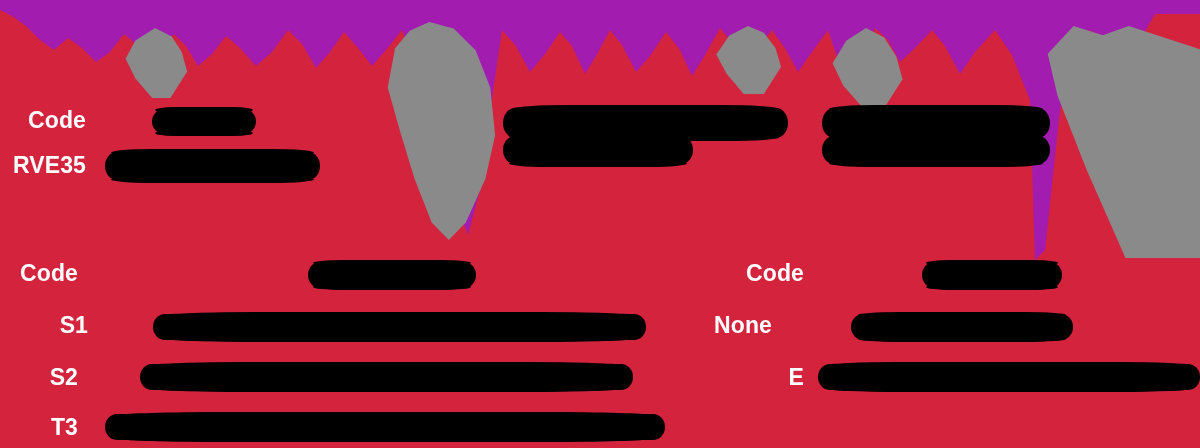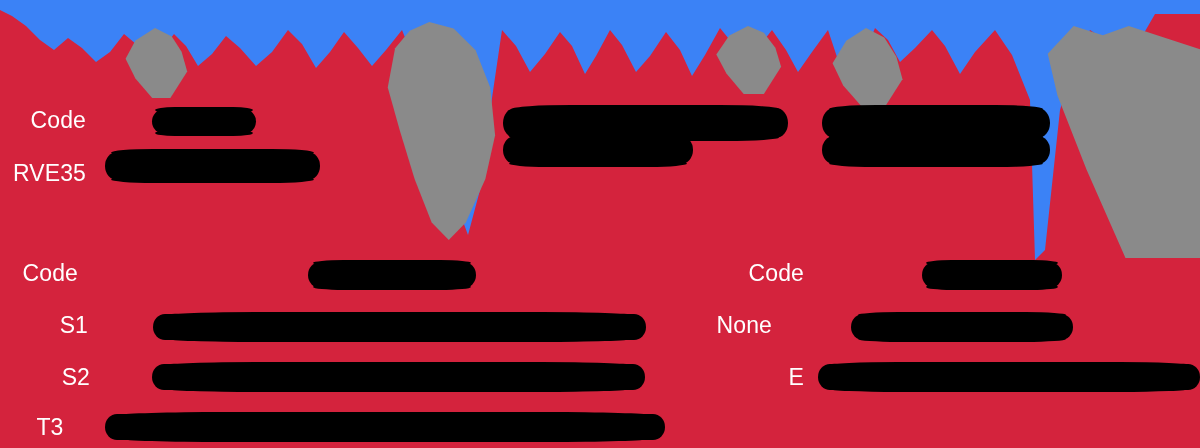--- a/index.html
+++ b/index.html
@@ -9,21 +9,22 @@
     background: #000000;
   }
   body {
     font-family: "Liberation Sans", sans-serif;
   }
   #page {
     position: relative;
     width: 1200px;
     height: 448px;
     overflow: hidden;
-    background: #3b82f6;
+    background: #a21caf;
+    font-weight: bold;
   }
   
   #red-sheet {
     position: absolute;
     left: 0; top: 0;
     width: 1200px; height: 448px;
     background: #d4233d;
     clip-path: polygon(
       0% 10px, 0% 100%, 100% 100%, 100% 14px,
       1155px 14px, 1140px 40px, 1120px 60px, 1105px 40px,
@@ -123,21 +124,21 @@
   <div class="gray-peak" id="gray-e"></div>
 
   <div class="pane" id="top-section">
 
     <div class="row" style="left:0px; top:105px; width:500px; height:34px;">
       <span class="row-label" style="position:absolute; left:10px; top:4px; width:76px;">Code</span>
       <span class="redaction" style="left:152px; top:4px; width:104px; height:25px;"></span>
     </div>
 
     <div class="row" style="left:0px; top:150px; width:500px; height:36px;">
-      <span class="row-label" style="position:absolute; left:4px; top:4px; width:82px;margin-top:8px;">RVE35</span>
+      <span class="row-label" style="position:absolute; left:4px; top:4px; width:82px;">RVE35</span>
       <span class="redaction" style="left:105px; top:2px; width:215px; height:28px;"></span>
     </div>
 
     <div class="row" style="left:0px; top:100px; width:1200px; height:70px;">
       <span class="redaction" style="left:503px; top:8px; width:285px; height:30px;"></span>
       <span class="redaction" style="left:503px; top:36px; width:190px; height:28px;"></span>
       <span class="redaction" style="left:822px; top:8px; width:228px; height:30px;"></span>
       <span class="redaction" style="left:822px; top:36px; width:228px; height:28px;"></span>
     </div>
 
@@ -148,27 +149,27 @@
     <div class="row" style="left:0px; top:258px; width:700px; height:34px;">
       <span class="row-label" style="position:absolute; left:2px; top:4px; width:76px;">Code</span>
       <span class="redaction" style="left:308px; top:4px; width:168px; height:26px;"></span>
     </div>
 
     <div class="row" style="left:10px; top:310px; width:700px; height:34px;">
       <span class="row-label" style="position:absolute; left:22px; top:4px; width:56px;">S1</span>
       <span class="redaction" style="left:143px; top:4px; width:493px; height:26px;"></span>
     </div>
 
-    <div class="row" style="left:0px; top:362px; width:700px; height:34px;margin-left:12px;">
+    <div class="row" style="left:0px; top:362px; width:700px; height:34px;">
       <span class="row-label" style="position:absolute; left:22px; top:4px; width:56px;">S2</span>
       <span class="redaction" style="left:140px; top:2px; width:493px; height:26px;"></span>
     </div>
 
     <div class="row" style="left:0px; top:412px; width:700px; height:34px;">
-      <span class="row-label" style="position:absolute; left:22px; top:4px; width:56px;text-align:center;">T3</span>
+      <span class="row-label" style="position:absolute; left:22px; top:4px; width:56px;">T3</span>
       <span class="redaction" style="left:105px; top:2px; width:560px; height:26px;"></span>
     </div>
 
   </div>
 
   <div class="pane" id="bottom-right-section">
 
     <div class="row" style="left:700px; top:258px; width:500px; height:34px;">
       <span class="row-label" style="position:absolute; left:28px; top:4px; width:76px;">Code</span>
       <span class="redaction" style="left:222px; top:4px; width:140px; height:26px;"></span>

